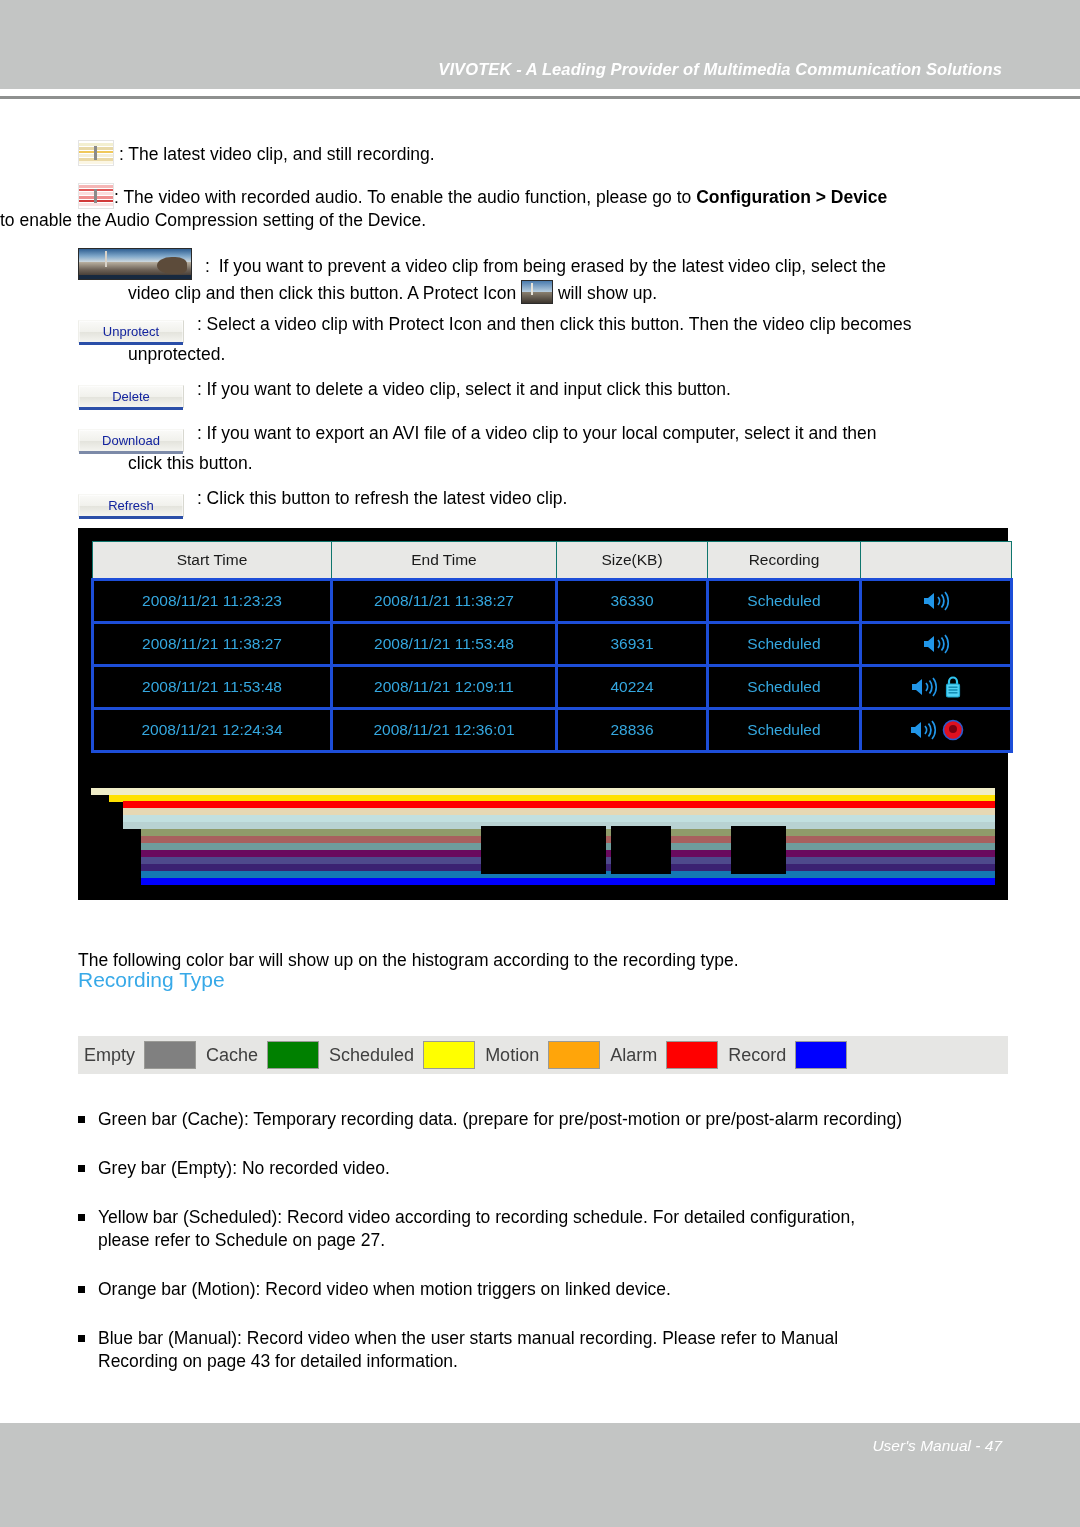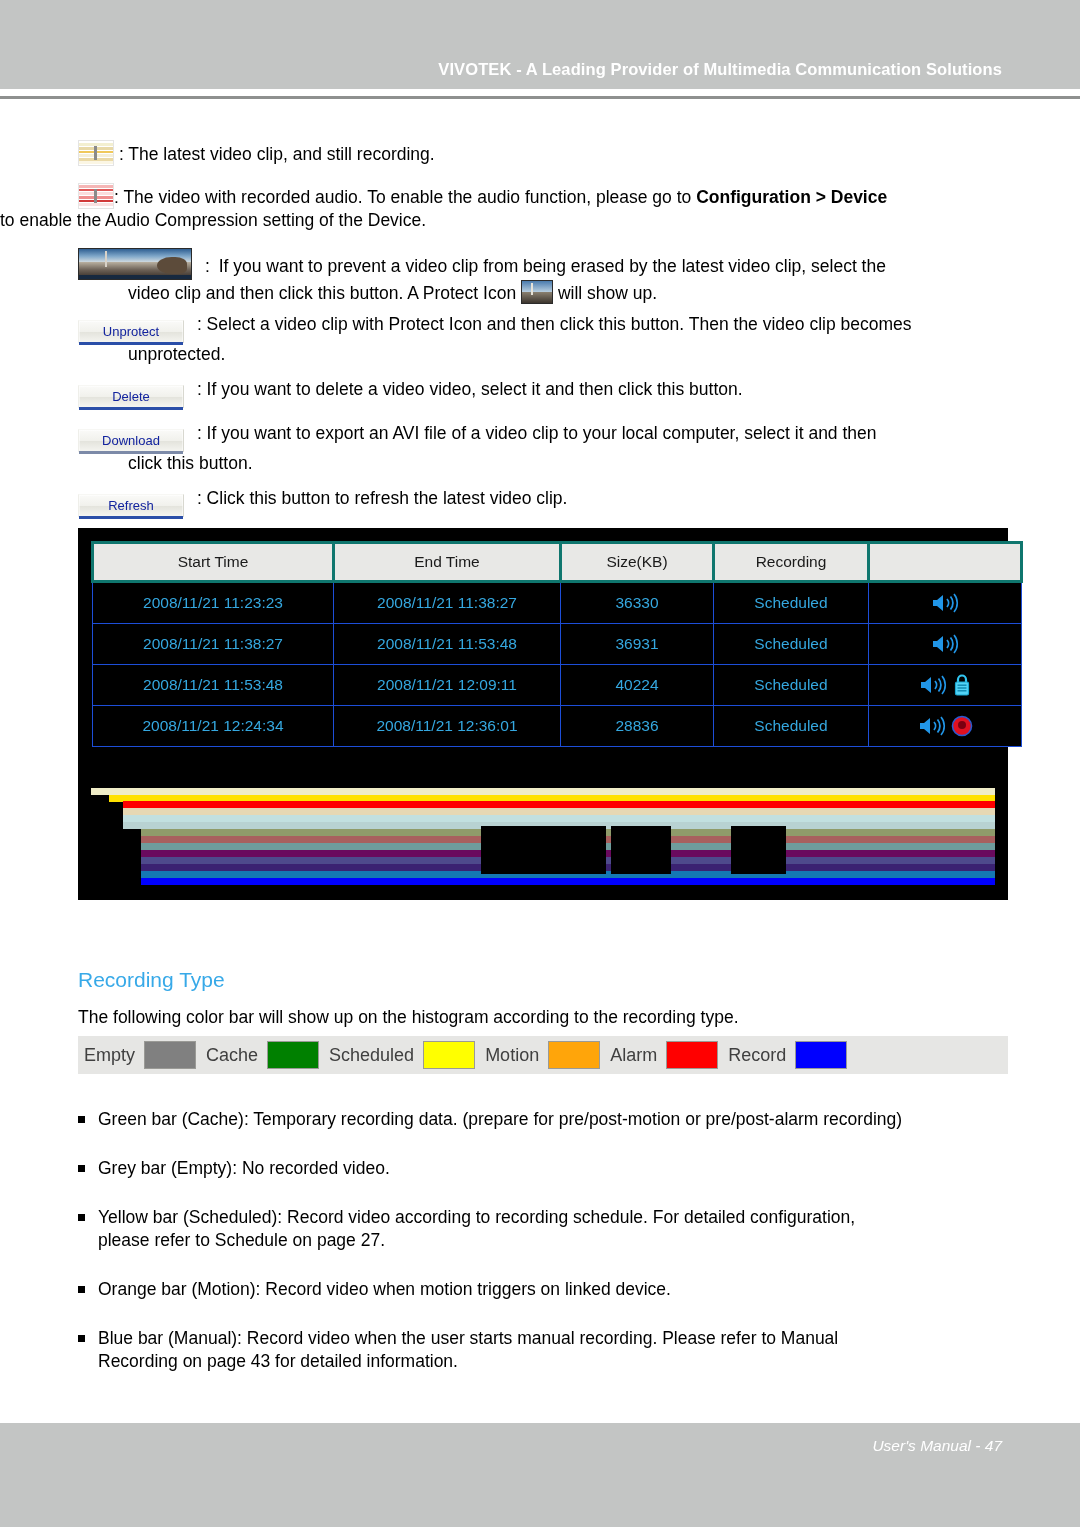--- a/index.html
+++ b/index.html
@@ -22,20 +22,21 @@
     left: 0; top: 0;
     width: 1080px;
     height: 89px;
     background: #c3c5c4;
   }
   .page-header-title {
     position: absolute;
     right: 78px;
     top: 60px;
     font-size: 16.5px;
+    font-style: italic;
     font-weight: bold;
     color: #ffffff;
     white-space: nowrap;
     letter-spacing: 0.1px;
   }
   .header-rule-white {
     position: absolute;
     left: 0; top: 89px;
     width: 1080px; height: 7px;
     background: #ffffff;
@@ -184,30 +185,30 @@
     width: 904px;
     border-collapse: collapse;
     table-layout: fixed;
   }
   .clip-table th {
     background: #e8e8e6;
     color: #1a1a1a;
     font-size: 15.5px;
     font-weight: normal;
     height: 34px;
-    border: 3px solid #0f766e;
+    border: 1px solid #0f766e;
     font-family: "Liberation Sans", sans-serif;
   }
   .clip-table td {
     background: #000000;
     color: #35a8e0;
     font-size: 15.5px;
     height: 38px;
     text-align: center;
-    border: 1px solid #1d4ed8;
+    border: 3px solid #1d4ed8;
     font-family: "Liberation Sans", sans-serif;
   }
   .col-start { width: 236px; }
   .col-end   { width: 222px; }
   .col-size  { width: 148px; }
   .col-rec   { width: 150px; }
   .col-icons { width: 148px; }
 
   .icon-cell {
     display: flex;
@@ -239,21 +240,21 @@
     position: absolute;
     left: 78px;
     top: 968px;
     font-size: 21px;
     color: #37a9e8;
     font-family: "Liberation Sans", sans-serif;
   }
   .section-intro {
     position: absolute;
     left: 78px;
-    top: 1006px;
+    top: 949px;
     font-size: 17.5px;
     line-height: 23px;
   }
 
   
   .legend-bar {
     position: absolute;
     left: 78px;
     top: 1036px;
     width: 930px;
@@ -372,21 +373,21 @@
 </div>
 
 <div class="para-row" style="position:absolute; left:0; top:313px;">
   <span class="ui-button">Unprotect</span>
   <span style="margin-left:8px;">: Select a video clip with Protect Icon and then click this button. Then the video clip becomes</span>
   <span class="indent2">unprotected.</span>
 </div>
 
 <div class="para-row" style="position:absolute; left:0; top:378px;">
   <span class="ui-button">Delete</span>
-  <span style="margin-left:8px;">: If you want to delete a video video, select it and then click this button.</span>
+  <span style="margin-left:8px;">: If you want to delete a video clip, select it and input click this button.</span>
 </div>
 
 <div class="para-row" style="position:absolute; left:0; top:422px;">
   <span class="ui-button btn-download">Download</span>
   <span style="margin-left:8px;">: If you want to export an AVI file of a video clip to your local computer, select it and then</span>
   <span class="indent2">click this button.</span>
 </div>
 
 <div class="para-row" style="position:absolute; left:0; top:487px;">
   <span class="ui-button">Refresh</span>

